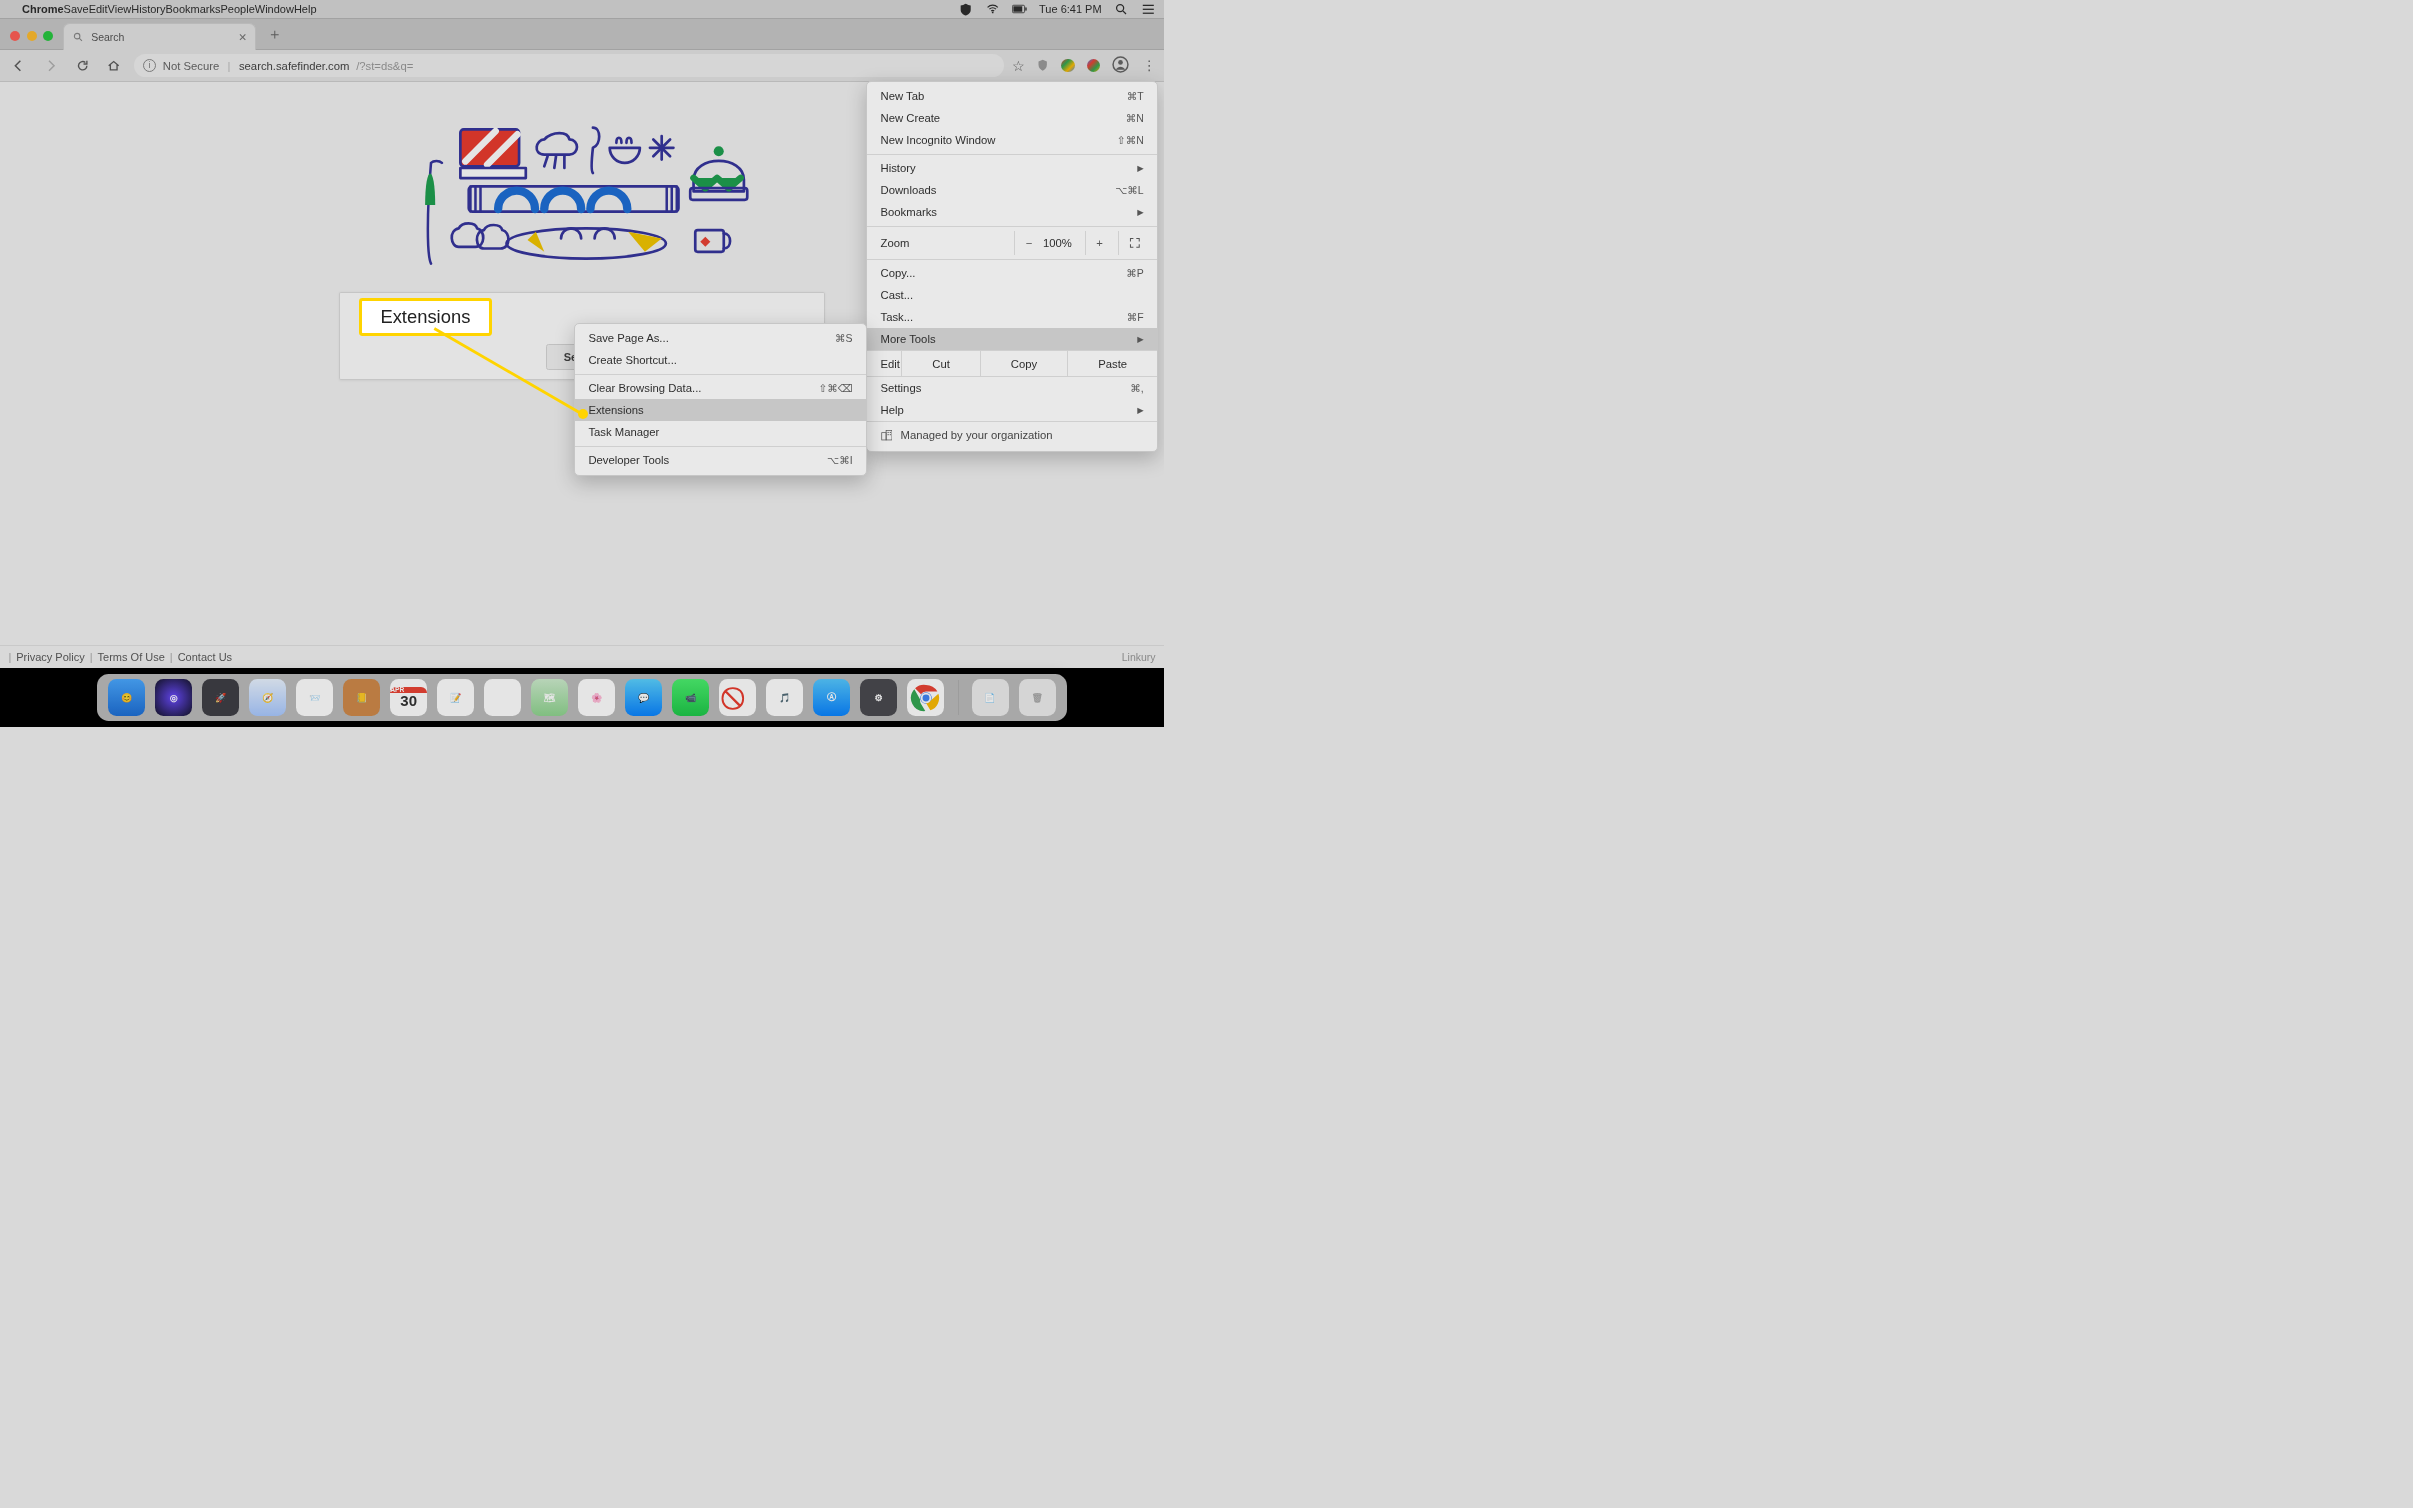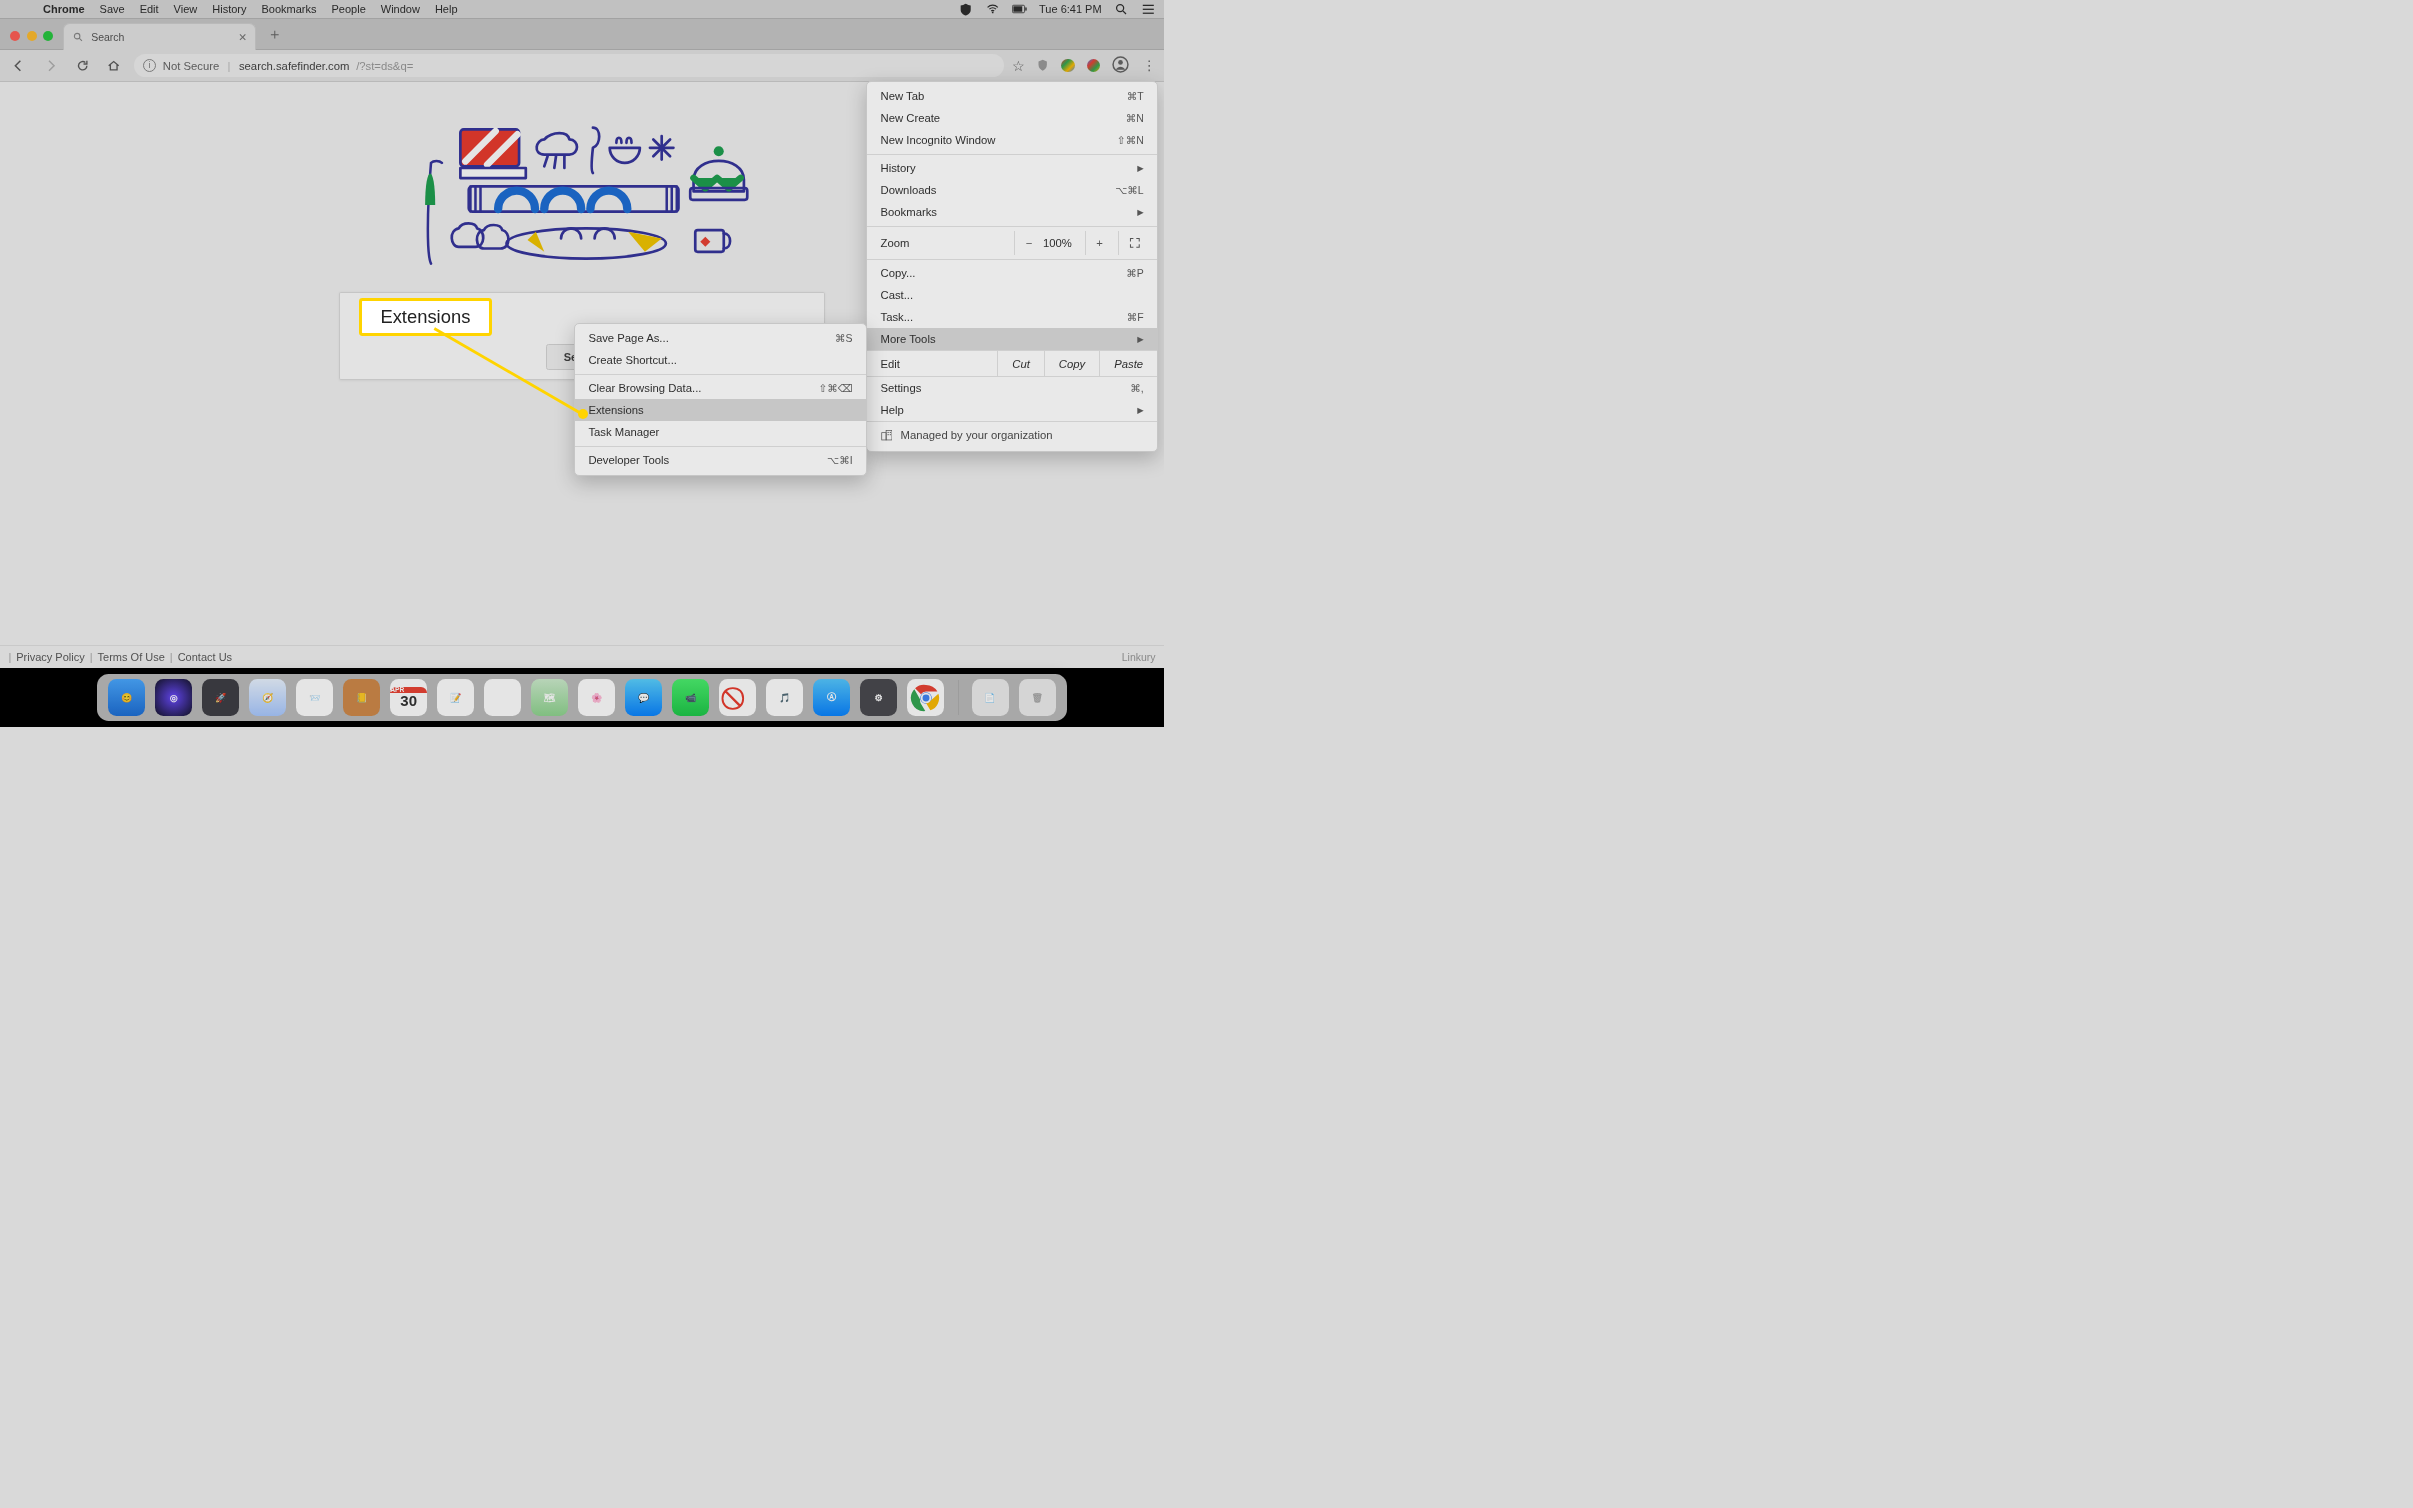--- a/index.html
+++ b/index.html
@@ -19,21 +19,21 @@
   }
 
   
   .menubar {
     position: absolute; top: 0; left: 0; right: 0;
     height: 18.4px;
     background: #d7d7d7;
     display: flex; align-items: center;
     font-size: 11px; color: #2e2e2e;
   }
-  .menubar .left { display: flex; align-items: center; gap: 15px; padding-left: 28px; }
+  .menubar .left { display: flex; align-items: center; padding-left: 22px; }
   .menubar .left .apple { font-size: 11.7px; }
   .menubar .left .appname { font-weight: 600; }
   .menubar .right { margin-left: auto; display: flex; align-items: center; gap: 12px; padding-right: 8.4px; }
   .menubar .right .icon { width: 15px; height: 11.7px; display: inline-flex; align-items: center; justify-content: center; }
 
   
   .tabstrip {
     position: absolute; top: 18.4px; left: 0; right: 0;
     height: 32px;
     background: #c8c8c8;
@@ -177,21 +177,21 @@
   .dropdown .mi .sc { margin-left: auto; padding-left: 25px; color: #555; font-size: 10.5px; }
   .dropdown .mi .chev { margin-left: auto; color: #555; font-size: 8.4px; }
   .dropdown hr { border: none; border-top: 0.8px solid #cfcfcf; margin: 2.5px 0; }
   .dropdown .mi.hl { background: #c6c6c6; }
   .dropdown .zoomrow { display:flex; align-items:center; padding: 1.7px 6.7px 1.7px 13.4px; }
   .dropdown .zoomrow .ctrls { margin-left:auto; display:flex; align-items:center; }
   .dropdown .zoomrow .zbtn { width: 28.5px; height: 23.5px; display:flex; align-items:center; justify-content:center; border-left:0.8px solid #cfcfcf; color:#555; }
   .dropdown .zoomrow .pct { width: 42px; text-align:left; }
   .dropdown .zoomrow .full { width: 32px; height: 23.5px; border-left:0.8px solid #cfcfcf; display:flex; align-items:center; justify-content:center; margin-left:5px; }
   .dropdown .editrow { display:flex; align-items:center; padding: 0 0 0 13.4px; border-top:0.8px solid #cfcfcf; border-bottom:0.8px solid #cfcfcf; }
-  .dropdown .editrow .cell { flex:0 0 auto; height: 25px; display:flex; align-items:center; justify-content:center; border-left:0.8px solid #cfcfcf; padding: 0 14px; font-style: italic; }
+  .dropdown .editrow .cell { flex:0 0 auto; height: 25px; display:flex; align-items:center; justify-content:center; border-left:0.8px solid #cfcfcf; padding: 0 30px; }
   .dropdown .managed { display:flex; align-items:center; gap: 8.4px; padding: 6.7px 13.4px; border-top:0.8px solid #cfcfcf; color:#444; }
   .dropdown .managed .org-icon { width:11.7px; height:11.7px; }
 
   #main-menu { top: 81px; right: 5.9px; width: 292px; }
   #sub-menu  { top: 323px; width: 293px; right: 297px; }
 
   
   .callout {
     position: absolute;
     z-index: 200;

